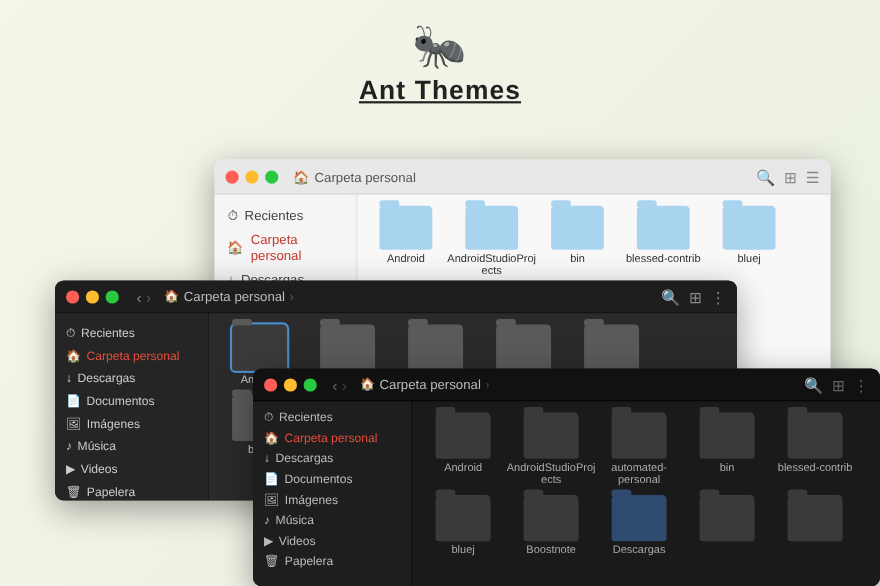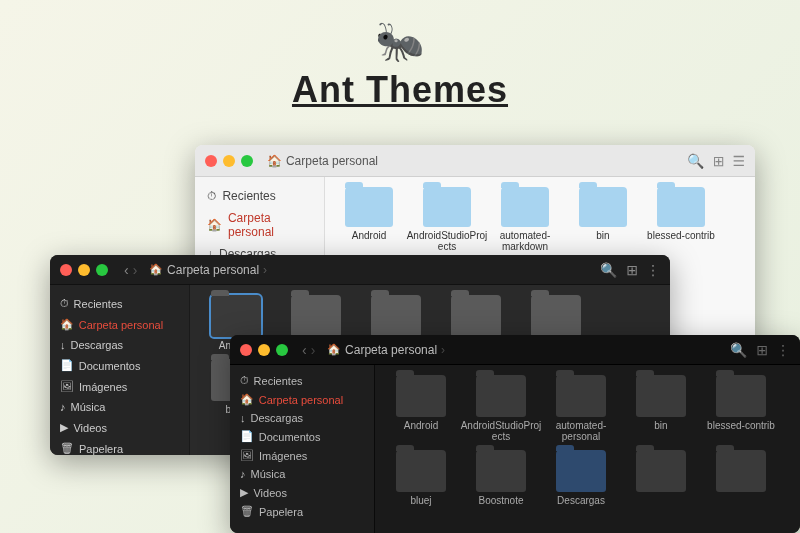--- a/index.html
+++ b/index.html
@@ -16,21 +16,21 @@
     .header {
       text-align: center;
       padding: 18px 0 14px;
     }
     .ant-logo {
       font-size: 40px;
       display: block;
       margin-bottom: 4px;
     }
     .app-title {
-      font-size: 36px;
+      font-size: 24px;
       font-weight: 600;
       letter-spacing: 1px;
       text-decoration: underline;
       color: #222;
     }
 
     
     .window {
       position: absolute;
       border-radius: 8px;
@@ -374,24 +374,20 @@
       <div class="folder-item-light">
         <div class="folder-icon-light"></div>
         <span>Android</span>
       </div>
       <div class="folder-item-light">
         <div class="folder-icon-light"></div>
         <span>AndroidStudioProj ects</span>
       </div>
       <div class="folder-item-light">
         <div class="folder-icon-light"></div>
-        <span>automated-markdown</span>
-      </div>
-      <div class="folder-item-light">
-        <div class="folder-icon-light"></div>
         <span>bin</span>
       </div>
       <div class="folder-item-light">
         <div class="folder-icon-light"></div>
         <span>blessed-contrib</span>
       </div>
       <div class="folder-item-light">
         <div class="folder-icon-light"></div>
         <span>bluej</span>
       </div>

